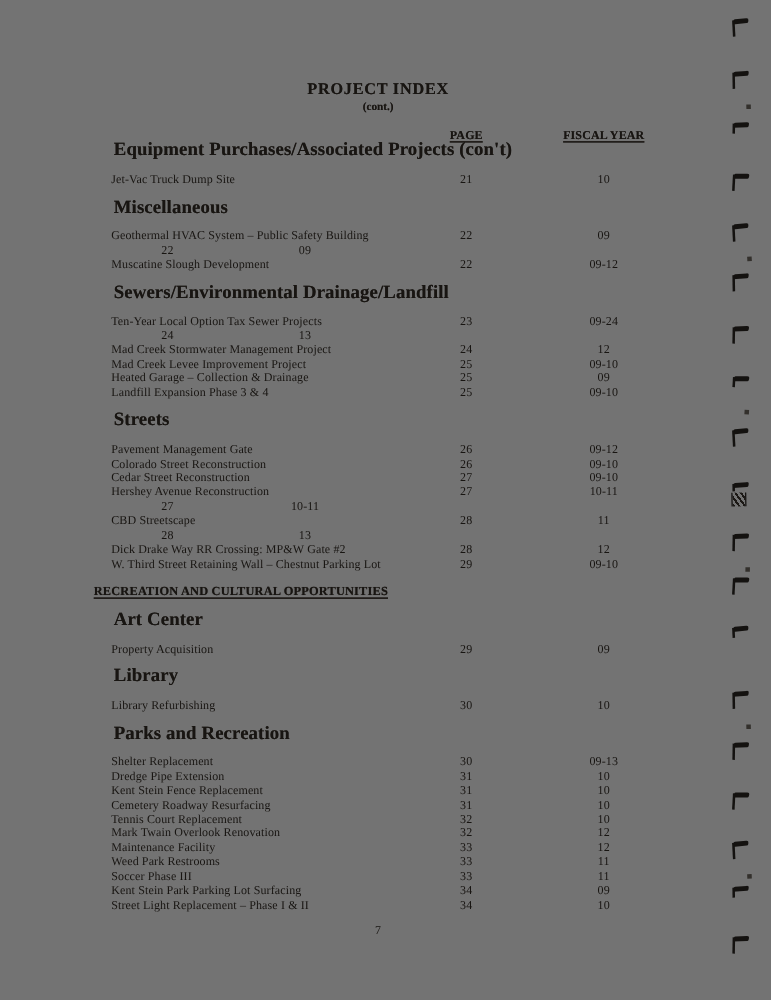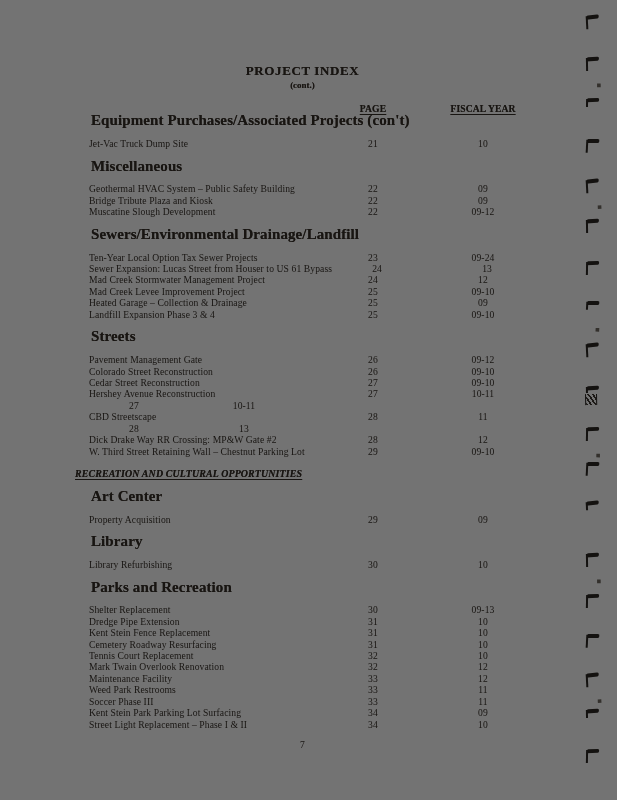--- a/index.html
+++ b/index.html
@@ -66,21 +66,20 @@
   .heading-major {
     font-size: 9.9px;
     line-height: 11.45px;
     font-weight: 700;
     margin: 11.2px 0 11.2px -14px;
     text-decoration: underline;
     text-decoration-thickness: 1.3px;
     text-underline-offset: 2px;
     text-shadow: 0 0 0.55px rgba(20,15,10,0.75);
     letter-spacing: 0.15px;
-    font-style: italic;
   }
   .items { margin: 11.2px 0; }
   .page-number {
     position: absolute;
     left: 0; right: 12px;
     top: 739px;
     text-align: center;
     font-size: 9.6px;
   }
   
@@ -143,39 +142,37 @@
           </div>
         </div>
         <div class="heading-sub">Miscellaneous</div>
         <div class="items">
           <div class="row">
             <span class="nm">Geothermal HVAC System – Public Safety Building</span>
             <span class="pg">22</span>
             <span class="fy">09</span>
           </div>
           <div class="row">
-            <span class="nm">Bridge Tribute Plaza and Kiosk</span>
             <span class="pg">22</span>
             <span class="fy">09</span>
           </div>
           <div class="row">
             <span class="nm">Muscatine Slough Development</span>
             <span class="pg">22</span>
             <span class="fy">09-12</span>
           </div>
         </div>
         <div class="heading-sub">Sewers/Environmental Drainage/Landfill</div>
         <div class="items">
           <div class="row">
             <span class="nm">Ten-Year Local Option Tax Sewer Projects</span>
             <span class="pg">23</span>
             <span class="fy">09-24</span>
           </div>
           <div class="row">
-            <span class="nm">Sewer Expansion: Lucas Street from Houser to US 61 Bypass</span>
             <span class="pg">24</span>
             <span class="fy">13</span>
           </div>
           <div class="row">
             <span class="nm">Mad Creek Stormwater Management Project</span>
             <span class="pg">24</span>
             <span class="fy">12</span>
           </div>
           <div class="row">
             <span class="nm">Mad Creek Levee Improvement Project</span>

